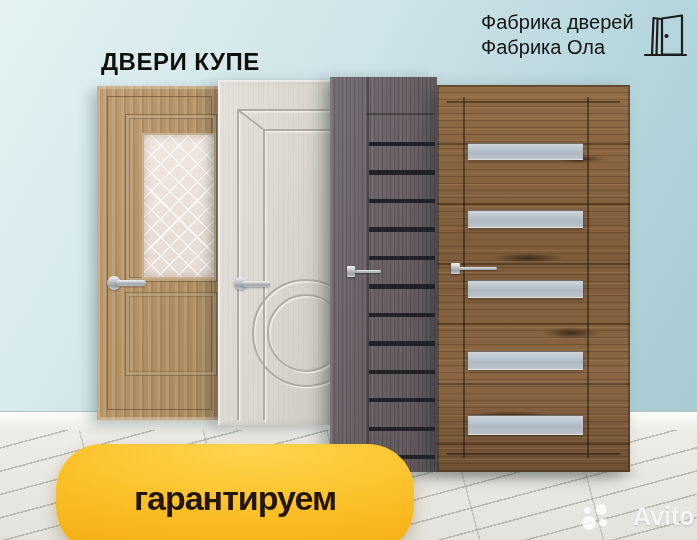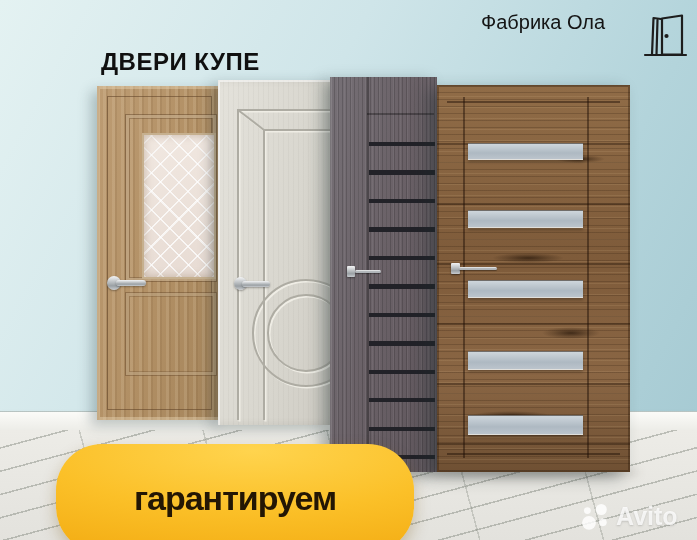--- a/index.html
+++ b/index.html
@@ -113,21 +113,21 @@
   .brand{left:481px;top:10px;z-index:7;font-size:20px;line-height:25px;
     font-weight:500;color:#151515;}
   .brand-icon{left:642px;top:6px;z-index:7;}
 
   .badge{left:56px;top:404px;width:358px;height:109px;z-index:8;border-radius:46px;
     background:radial-gradient(140% 130% at 55% 6%,#ffd44e 0%,#fbc028 42%,#f3ac13 80%,#eda30e 100%);
     box-shadow:0 7px 16px rgba(110,75,0,.28);
     display:flex;flex-direction:column;align-items:center;justify-content:center;margin-top:40px;}
   .badge span{font-size:34px;line-height:33px;font-weight:700;letter-spacing:-1px;color:#231604;}
 
-  .watermark{left:581px;top:502px;z-index:9;display:flex;align-items:center;gap:3px;}
+  .watermark{left:581px;top:502px;z-index:9;display:flex;align-items:center;gap:20px;}
   .watermark span{font-size:25px;font-weight:700;color:rgba(255,255,255,.80);
     text-shadow:0 1px 2px rgba(110,110,105,.30);}
 </style>
 </head>
 <body>
 
 <div class="stage">
 
   <div class="layer baseboard"></div>
   <div class="layer floor"></div>
@@ -193,20 +193,21 @@
     <div class="g g5"></div>
     <div class="handle h4">
         <i class="plate"></i>
         <i class="bar"></i>
       </div>
   </div>
 
   <h1 class="layer title">ДВЕРИ КУПЕ</h1>
 
   <div class="layer brand">
+    <div>Фабрика дверей</div>
     <div>Фабрика Ола</div>
   </div>
   <svg class="layer brand-icon" width="46" height="54" viewBox="0 0 46 54">
     <g fill="none" stroke="#1d1d1d" stroke-width="2.2" stroke-linejoin="round" stroke-linecap="round">
       <line x1="3" y1="49" x2="44" y2="49"></line>
       <path d="M10,48.5 L11.5,12 L19,13"></path>
       <path d="M14.5,48.5 L15.5,14"></path>
       <path d="M20,12.5 L40,9.5 L40,48.5 L20,48.5 Z"></path>
     </g>
     <circle cx="24.5" cy="30" r="2.1" fill="#1d1d1d"></circle>

